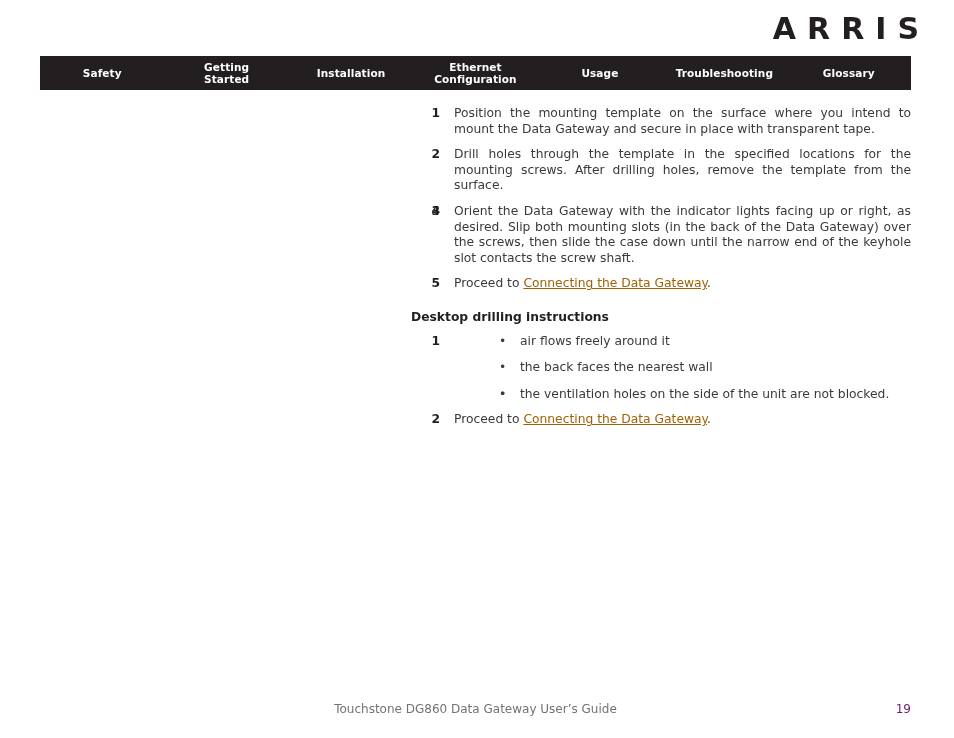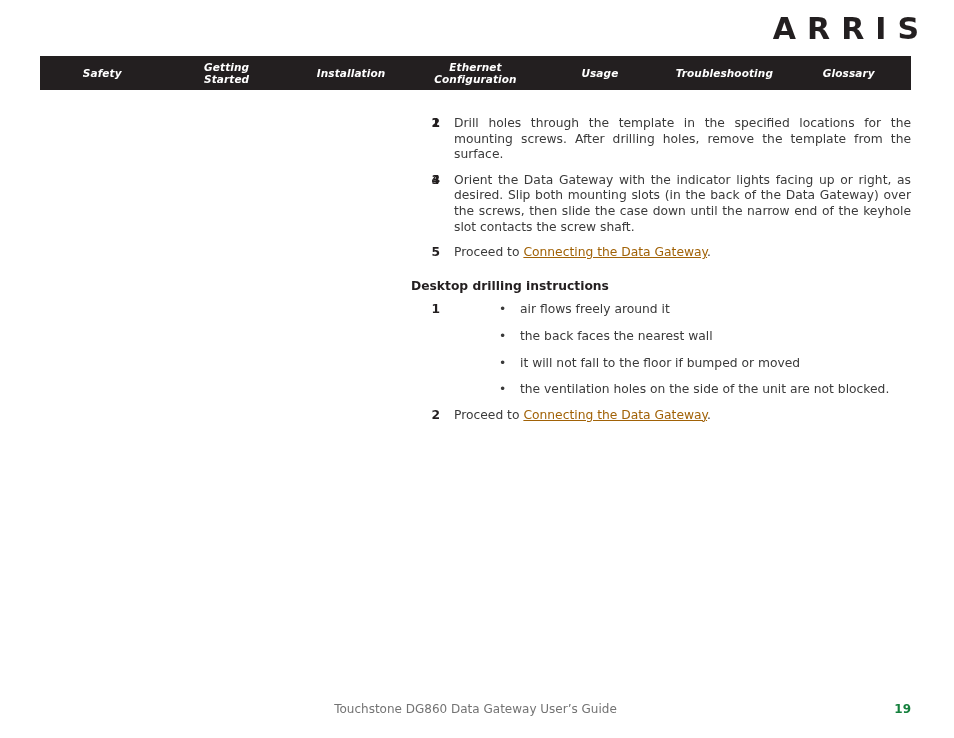--- a/index.html
+++ b/index.html
@@ -33,21 +33,20 @@
   
   .navbar {
     position: absolute;
     left: 40px;
     top: 56px;
     width: 871px;
     height: 34px;
     background: #231f20;
     display: flex;
     align-items: center;
-    font-style: italic;
   }
   .nav-item {
     flex: 1 1 0;
     text-align: center;
     color: #ffffff;
     font-size: 10.5px;
     font-weight: bold;
     line-height: 12.5px;
     letter-spacing: 0.1px;
     white-space: pre-line;
@@ -142,23 +141,22 @@
     text-align: center;
     font-size: 12px;
     color: #737373;
     line-height: 16px;
   }
   .footer-page {
     position: absolute;
     right: 0;
     top: 0;
     font-size: 12px;
-    color: #15803d;
+    color: #701a75;
     line-height: 16px;
-    font-weight: bold;
   }
 </style>
 </head>
 <body>
 
 <div class="logo">ARRIS</div>
 
 <nav class="navbar">
   <div class="nav-item">Safety</div>
   <div class="nav-item">Getting
@@ -169,20 +167,21 @@
   <div class="nav-item">Usage</div>
   <div class="nav-item">Troubleshooting</div>
   <div class="nav-item">Glossary</div>
 </nav>
 
 <main class="content">
 
   <ol class="numlist">
     <li class="numitem">
       <span class="num">1</span>
+      <span>Position the mounting template on the surface where you intend to mount the Data Gateway and secure in place with transparent tape.</span>
     </li>
     <li class="numitem">
       <span class="num">2</span>
       <span>Drill holes through the template in the specified locations for the mounting screws. After drilling holes, remove the template from the surface.</span>
     </li>
     <li class="numitem">
       <span class="num">3</span>
     </li>
     <li class="numitem">
       <span class="num">4</span>
@@ -204,21 +203,20 @@
         <li class="bulletitem">
           <span class="dot">•</span>
           <span>air flows freely around it</span>
         </li>
         <li class="bulletitem">
           <span class="dot">•</span>
           <span>the back faces the nearest wall</span>
         </li>
         <li class="bulletitem">
           <span class="dot">•</span>
-          <span>it will not fall to the floor if bumped or moved</span>
         </li>
         <li class="bulletitem">
           <span class="dot">•</span>
           <span>the ventilation holes on the side of the unit are not blocked.</span>
         </li>
       </ul>
     </li>
     <li class="numitem">
       <span class="num">2</span>
       <span class="text-nojust"><span>Proceed to </span><a class="doclink" href="#">Connecting the Data Gateway</a><span>.</span></span>

